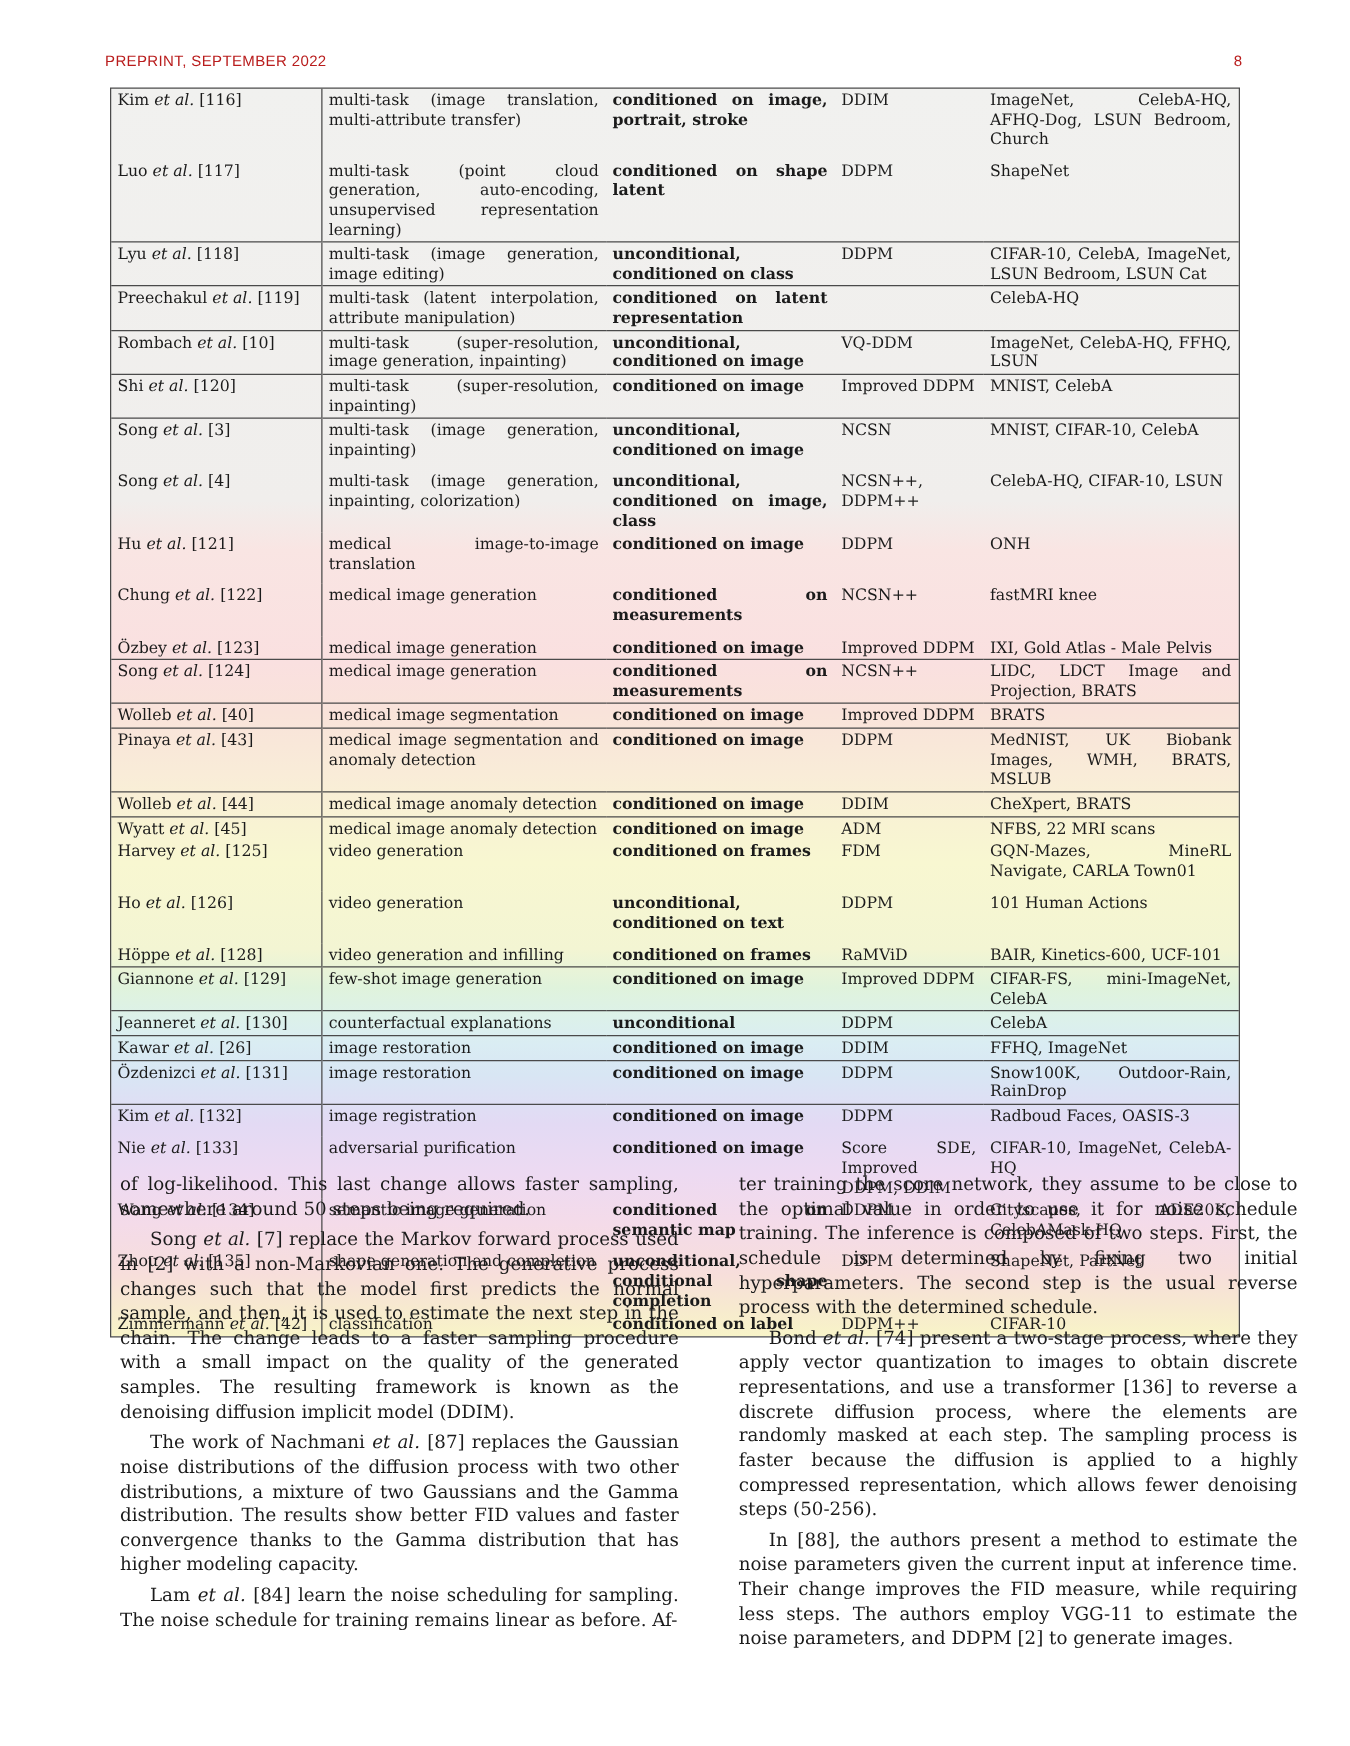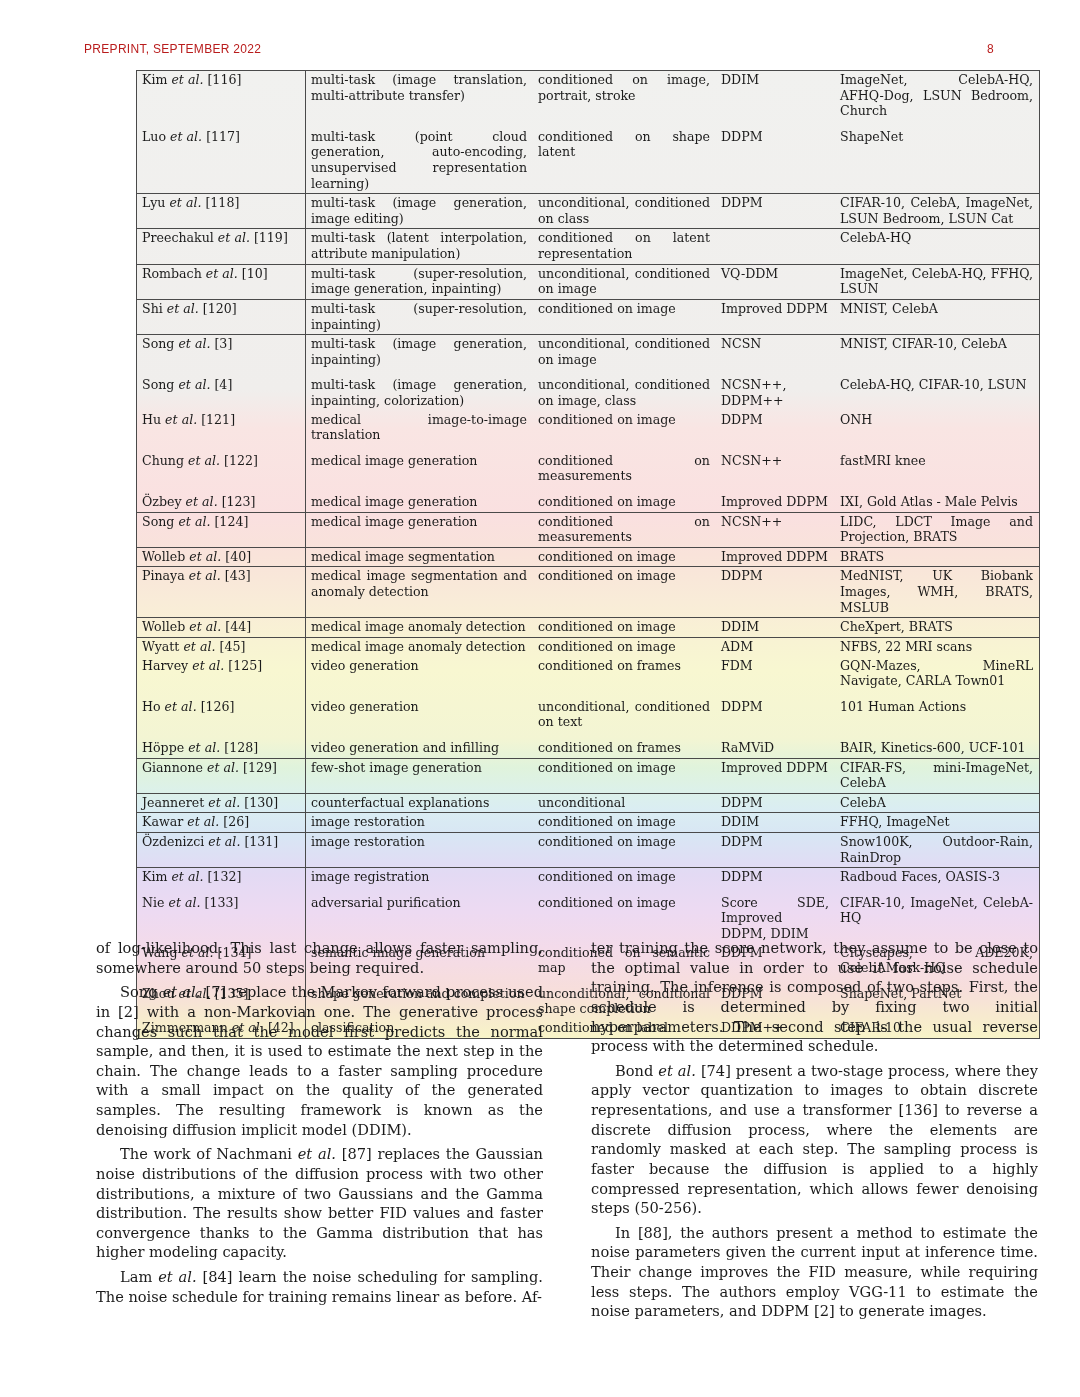--- a/index.html
+++ b/index.html
@@ -43,37 +43,36 @@
       #e0f3dc 72%,
       #dcf1ea 74.5%,
       #daedf3 76.5%,
       #d8e6f4 79%,
       #e3daf4 83%,
       #eddaf2 87%,
       #f4dbe9 91%,
       #f7dedb 95%,
       #f7ebce 98%,
       #f8f4c8 100%);
-    margin-left: 48px;
   }
   table.survey {
     width: 100%;
     border-collapse: collapse;
     font-size: 12.6px;
     line-height: 1.24;
   }
   table.survey td {
     vertical-align: top;
     padding: 1px 6px 2px 5px;
     text-align: justify;
     hyphens: auto;
   }
   td.authors { width: 157px; border-right: 1px solid #4a4a4a; text-align: left; hyphens: none; }
   td.task { width: 216px; }
-  td.conditioning { width: 172px; }
+  td.conditioning { width: 172px; font-weight: bold; }
   td.model { width: 108px; }
   td.datasets { width: 193px; }
   tr.group-start td { border-top: 1px solid #4a4a4a; }
   tr.padded td { padding-bottom: 9px; }
   
   .column {
     position: absolute;
     top: 938px;
     width: 447px;
     font-size: 14.6px;

